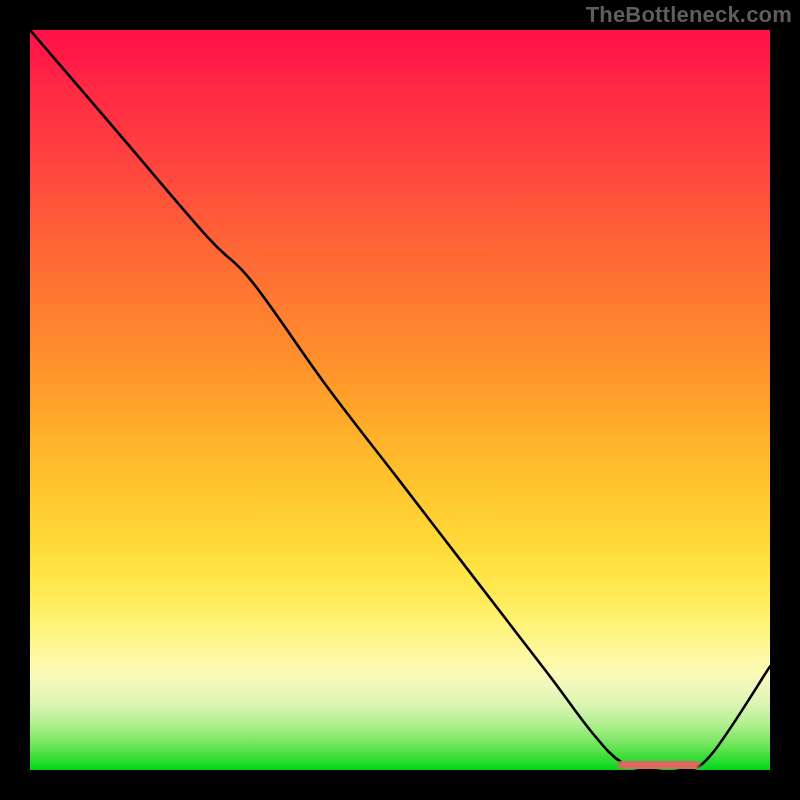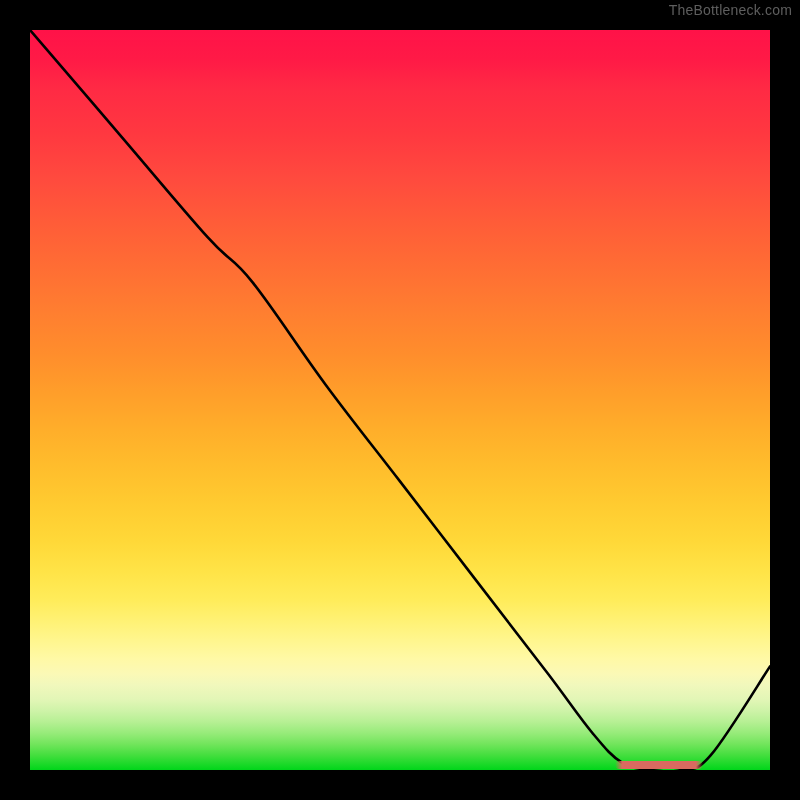--- a/index.html
+++ b/index.html
@@ -15,22 +15,22 @@
     position: relative;
     width: 800px;
     height: 800px;
     background: #000;
   }
   .attribution {
     position: absolute;
     top: 2px;
     right: 8px;
     color: #5e5e5e;
-    font-size: 14px;
-    font-weight: 400;
+    font-size: 22px;
+    font-weight: 700;
     letter-spacing: 0.2px;
   }
   .plot-area {
     position: absolute;
     left: 30px;
     top: 30px;
     width: 740px;
     height: 740px;
   }
   .gradient-bg {

